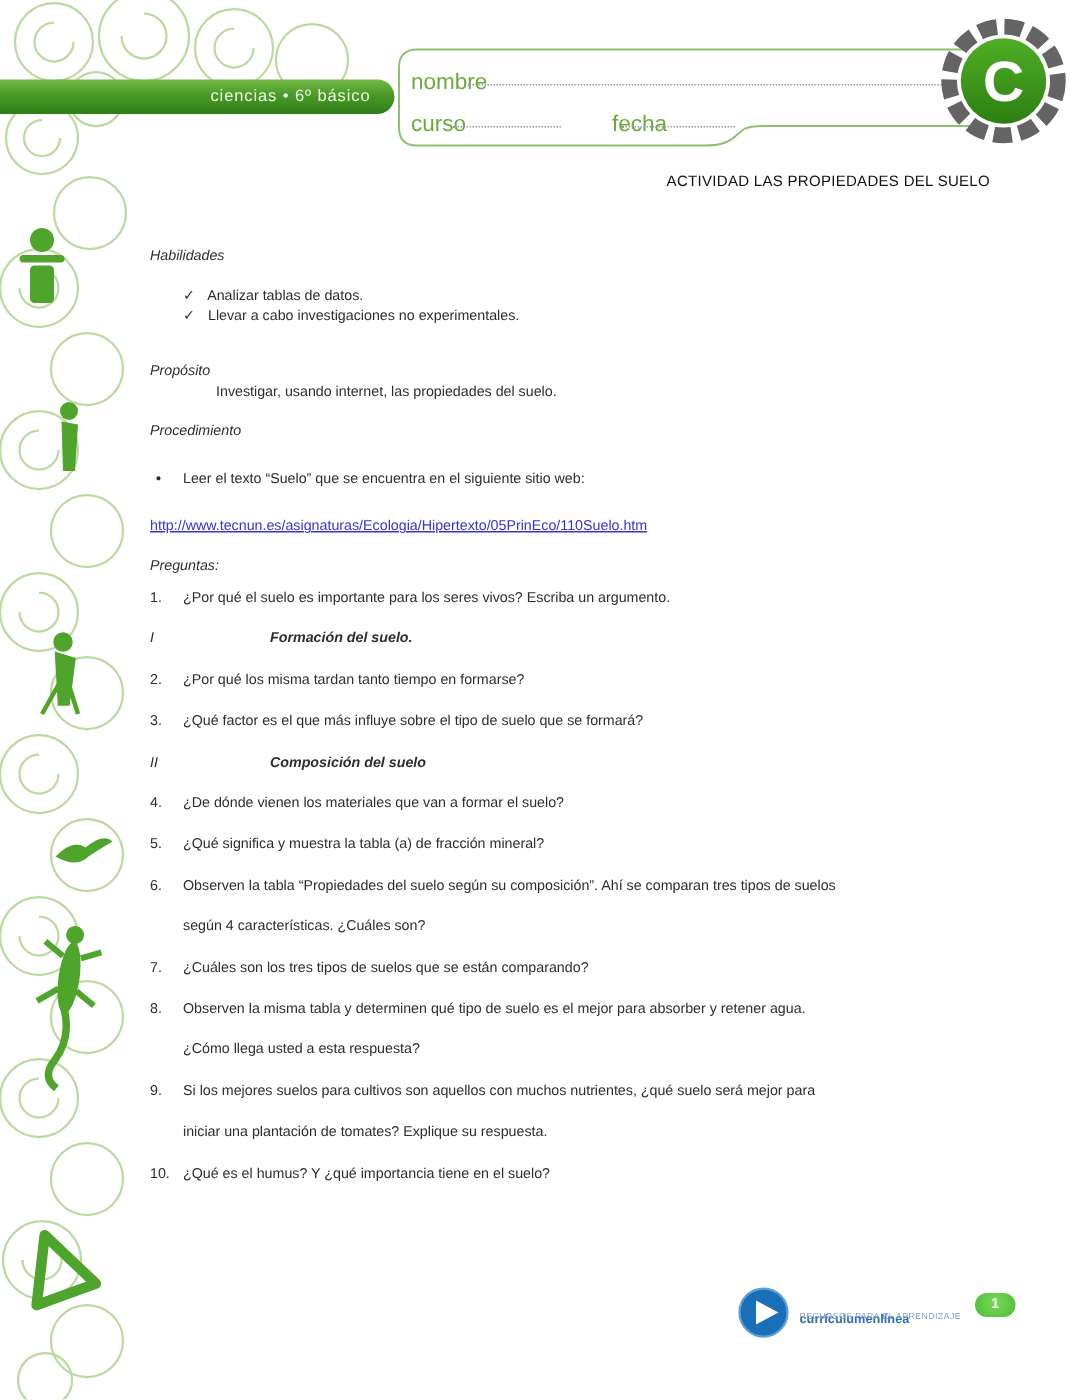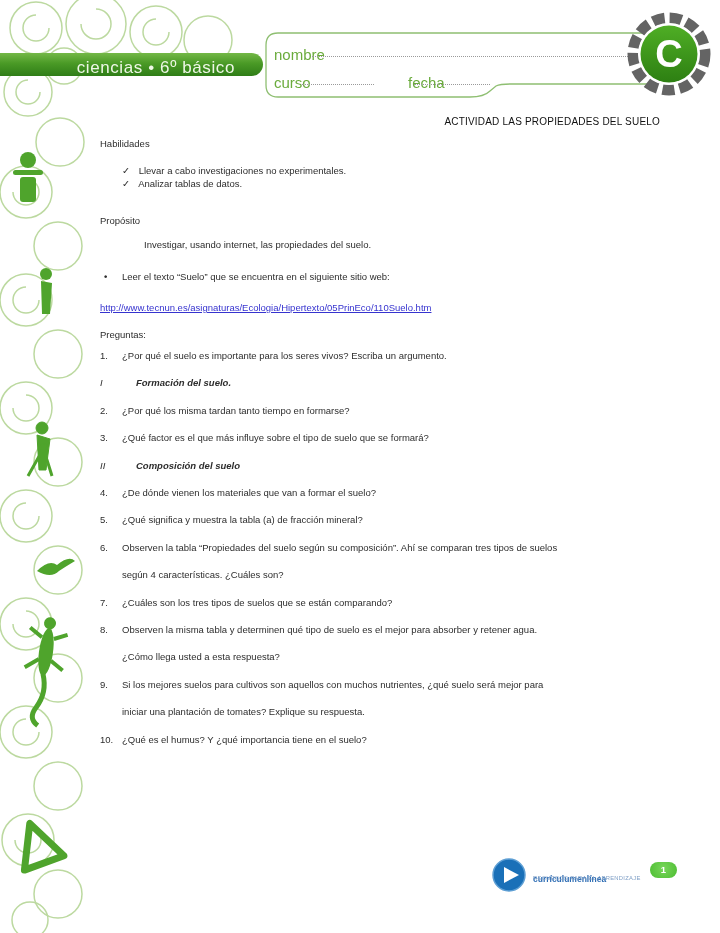--- a/index.html
+++ b/index.html
@@ -9,21 +9,21 @@
   }
   
   .deco{position:absolute;left:0;top:0;z-index:0;}
   
   .band{
     position:absolute;left:0;top:53px;width:263px;height:23px;z-index:2;
     background:linear-gradient(180deg,#74b847 0%,#4a9a26 45%,#2f7d17 100%);
     border-radius:0 12px 12px 0;
   }
   .band-label{
-    position:absolute;right:28px;top:5px;color:#eef7e6;font-size:17px;
+    position:absolute;right:16px;top:5px;color:#eef7e6;font-size:11px;
     letter-spacing:.6px;
   }
   
   .form-outline{position:absolute;left:258px;top:30px;z-index:1;}
   .form-label{position:absolute;z-index:3;color:#6aab3c;font-size:15px;}
   .dotline{position:absolute;z-index:3;border-bottom:1px dotted #9a9a9a;height:1px;}
   .lbl-nombre{left:274px;top:46px;}
   .line-nombre{left:312px;top:55px;width:328px;}
   .lbl-curso{left:274px;top:74px;}
   .line-curso{left:302px;top:83px;width:72px;}
@@ -32,39 +32,39 @@
   .gear{position:absolute;left:622px;top:7px;z-index:4;}
   
   .content{
     position:absolute;left:100px;top:112px;width:560px;z-index:1;
     color:#2d2d2d;font-size:9.5px;
   }
   .doc-title{
     text-align:right;font-size:10px;font-weight:normal;color:#111;
     letter-spacing:.2px;margin:4px 0 0 0;
   }
-  .h-plain{margin:11px 0 0 0;}
+  .h-plain{margin:38px 0 0 0;font-style:italic;}
   .skills{margin:15px 0 0 0;padding:0 0 0 22px;list-style:none;}
   .skills li{line-height:13px;}
   .check{display:inline-block;width:14px;color:#333;}
   .m-purpose{margin-top:25px;}
-  .m-purpose-text{margin-top:13px;padding-left:44px;}
+  .m-purpose-text{margin-top:3px;padding-left:44px;}
   .m-proc{margin-top:15px;}
   .bullet-row{margin:21px 0 0 0;display:flex;}
   .bullet{width:18px;padding-left:4px;font-weight:bold;}
   .link-row{margin:20px 0 0 0;}
   .link-row a{color:#3633cf;text-decoration:underline;}
   .m-preg{margin-top:16px;}
   .qlist{margin:2px 0 0 0;padding:0;list-style:none;}
   .qlist li{display:flex;line-height:27.4px;}
   .q-num{width:22px;flex-shrink:0;}
   .q-text{flex:1;white-space:pre-line;}
   .qlist li.roman{font-style:italic;}
   .qlist li.roman .q-num{width:36px;}
-  .qlist li.roman .q-text{font-weight:bold;}
+  .qlist li.roman .q-text{font-weight:bold;margin-left:44px;}
   
   .footer{position:absolute;left:0;top:854px;width:720px;height:46px;z-index:2;}
   .f-logo{position:absolute;left:492px;top:4px;}
   .f-text1{position:absolute;left:533px;top:10px;font-size:8.5px;font-weight:bold;color:#2e6db4;white-space:nowrap;margin-top:10px;}
   .f-text2{position:absolute;left:533px;top:21px;font-size:5.8px;color:#7f9fc6;letter-spacing:.3px;white-space:nowrap;}
   .page-pill{
     position:absolute;left:650px;top:8px;width:27px;height:16px;border-radius:9px;
     background:radial-gradient(circle at 50% 40%,#79d65a,#4cbd32);
     color:#fff;font-size:9.5px;font-weight:bold;text-align:center;line-height:16px;
   }
@@ -163,31 +163,32 @@
   <text y="13" text-anchor="middle" font-size="38" font-weight="bold" fill="#ffffff">C</text>
 </svg>
 
 <div class="content">
   <h1 class="doc-title">ACTIVIDAD LAS PROPIEDADES DEL SUELO</h1>
 
   <div class="h-plain">Habilidades</div>
   <ul class="skills">
     <li>
       <span class="check">✓</span>
+      <span>Analizar tablas de datos.</span>
+    </li>
+    <li>
+      <span class="check">✓</span>
       <span>Llevar a cabo investigaciones no experimentales.</span>
     </li>
-    <li>
-      <span class="check">✓</span>
-      <span>Analizar tablas de datos.</span>
-    </li>
   </ul>
 
   <div class="h-plain m-purpose">Propósito</div>
   <div class="m-purpose-text">Investigar, usando internet, las propiedades del suelo.</div>
 
+  <div class="h-plain m-proc">Procedimiento</div>
   <div class="bullet-row">
     <span class="bullet">•</span>
     <span>Leer el texto “Suelo” que se encuentra en el siguiente sitio web:</span>
   </div>
 
   <div class="link-row">
     <a href="#">http://www.tecnun.es/asignaturas/Ecologia/Hipertexto/05PrinEco/110Suelo.htm</a>
   </div>
 
   <div class="h-plain m-preg">Preguntas:</div>

